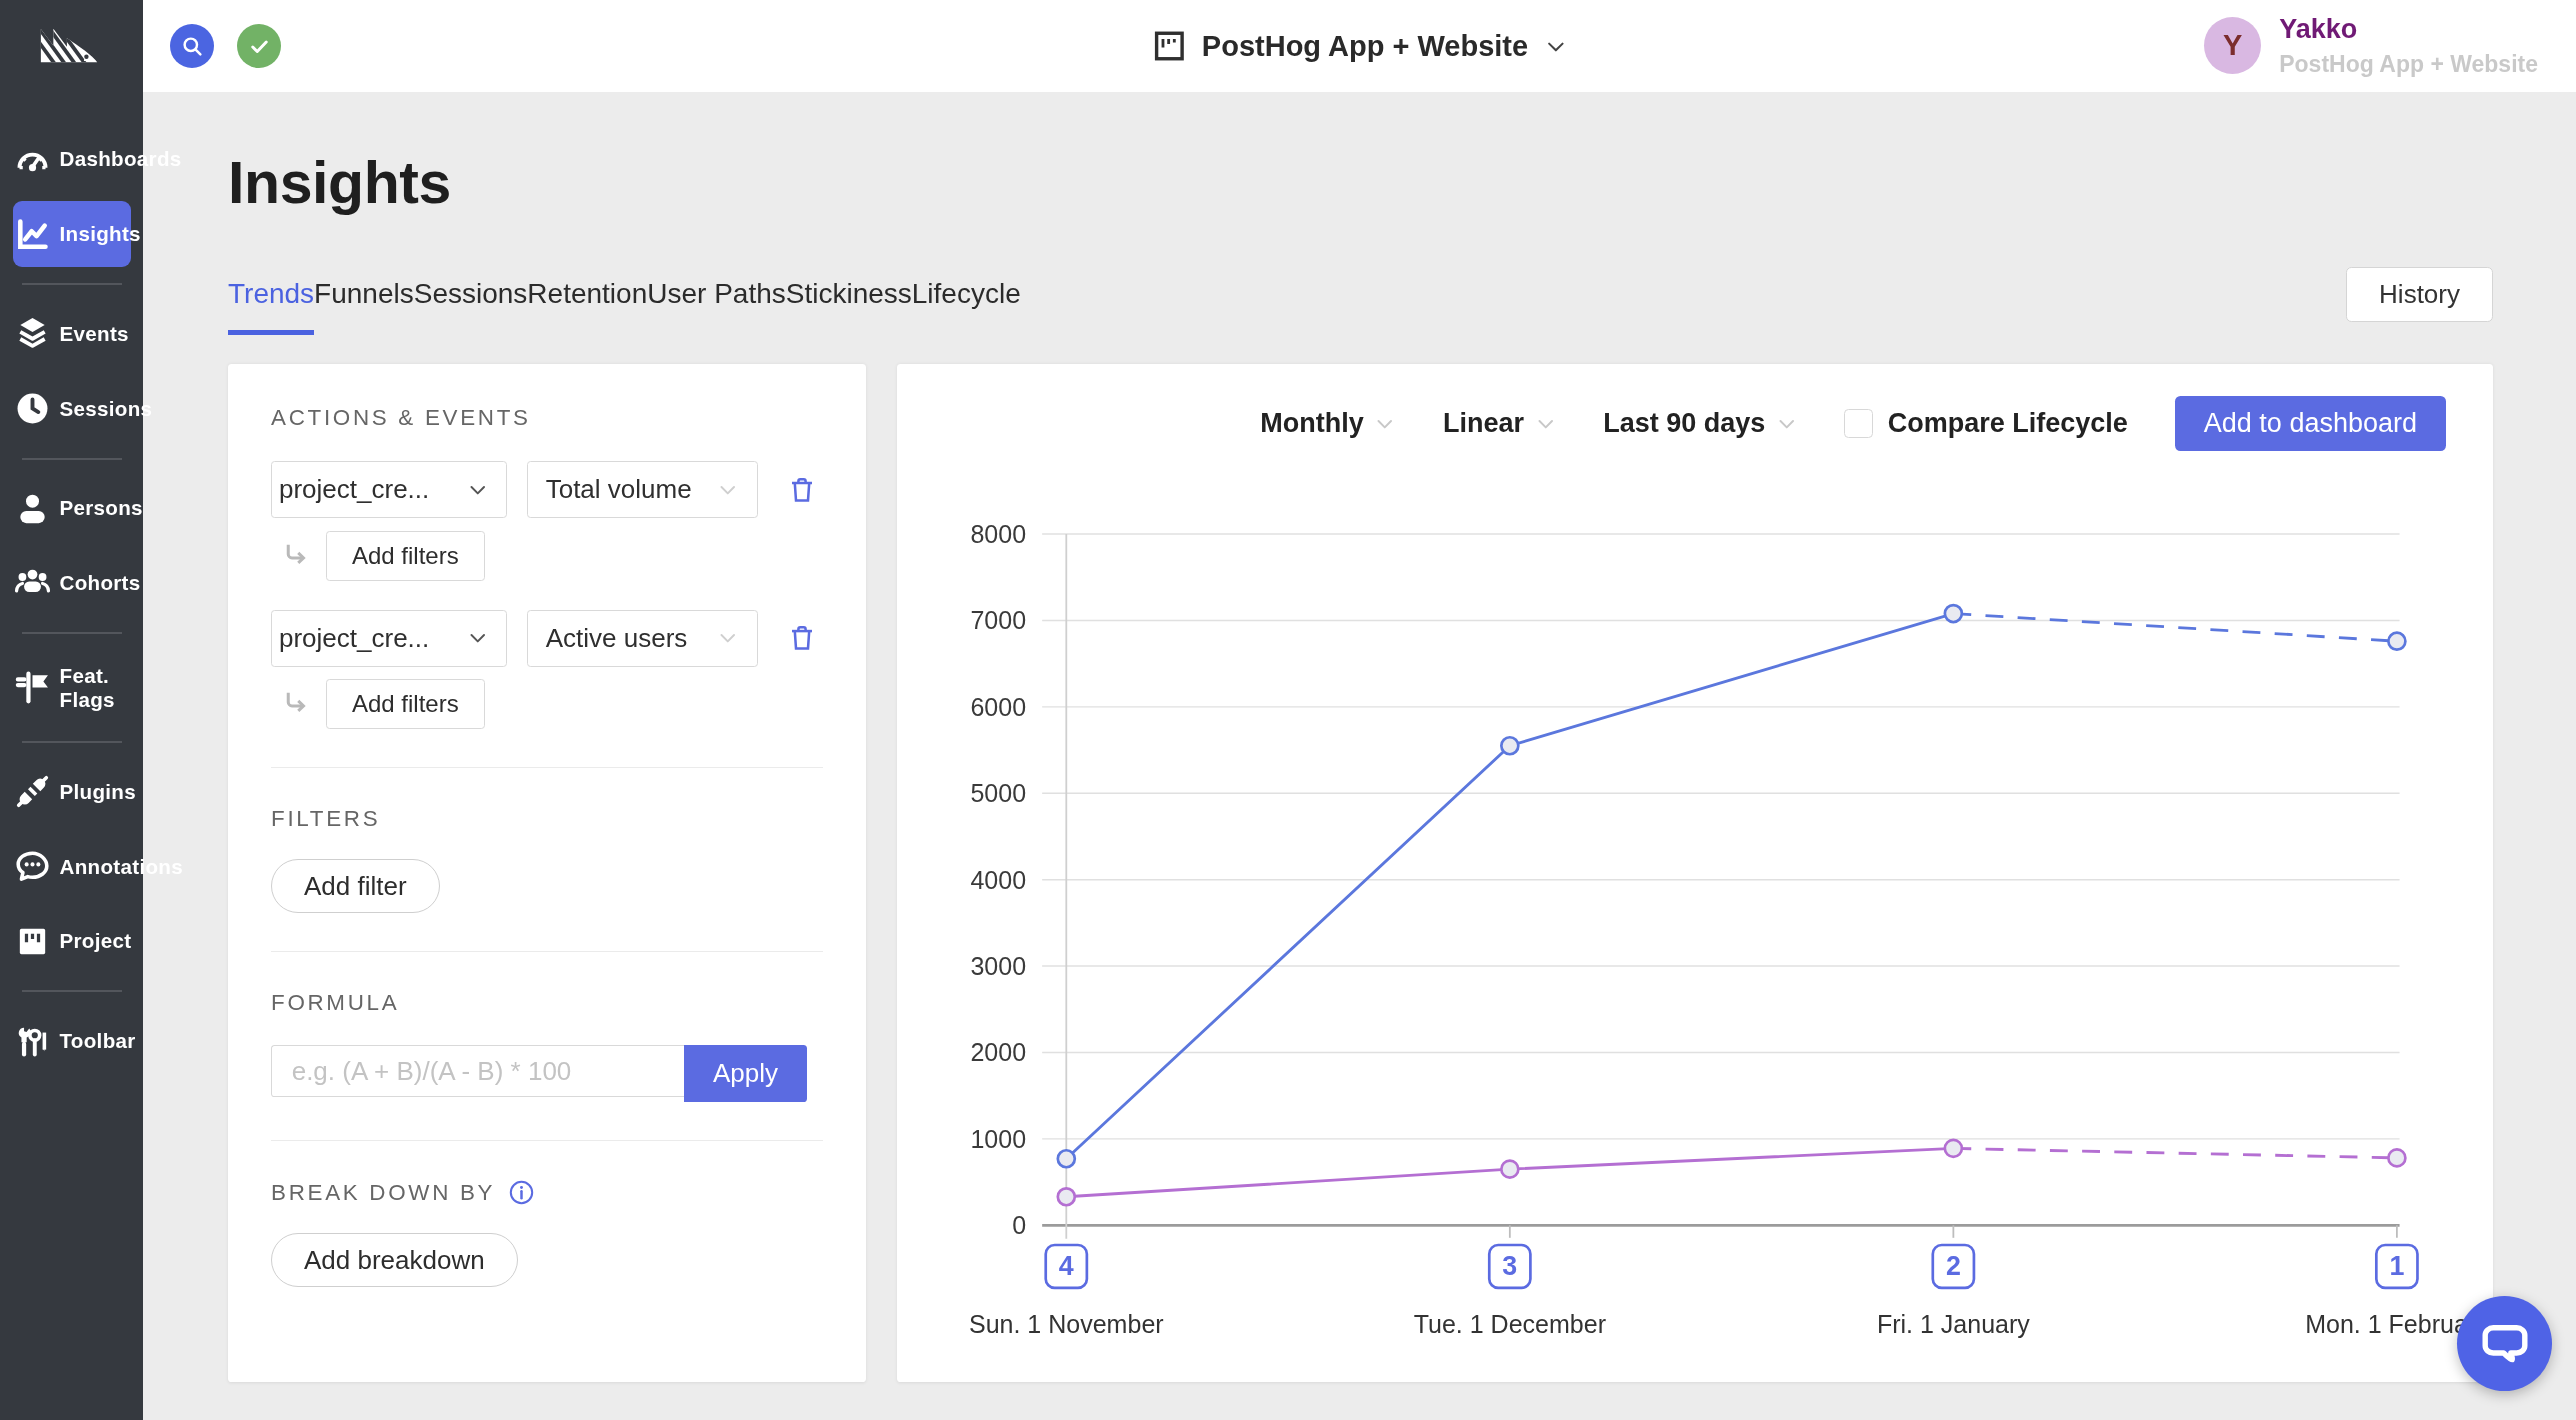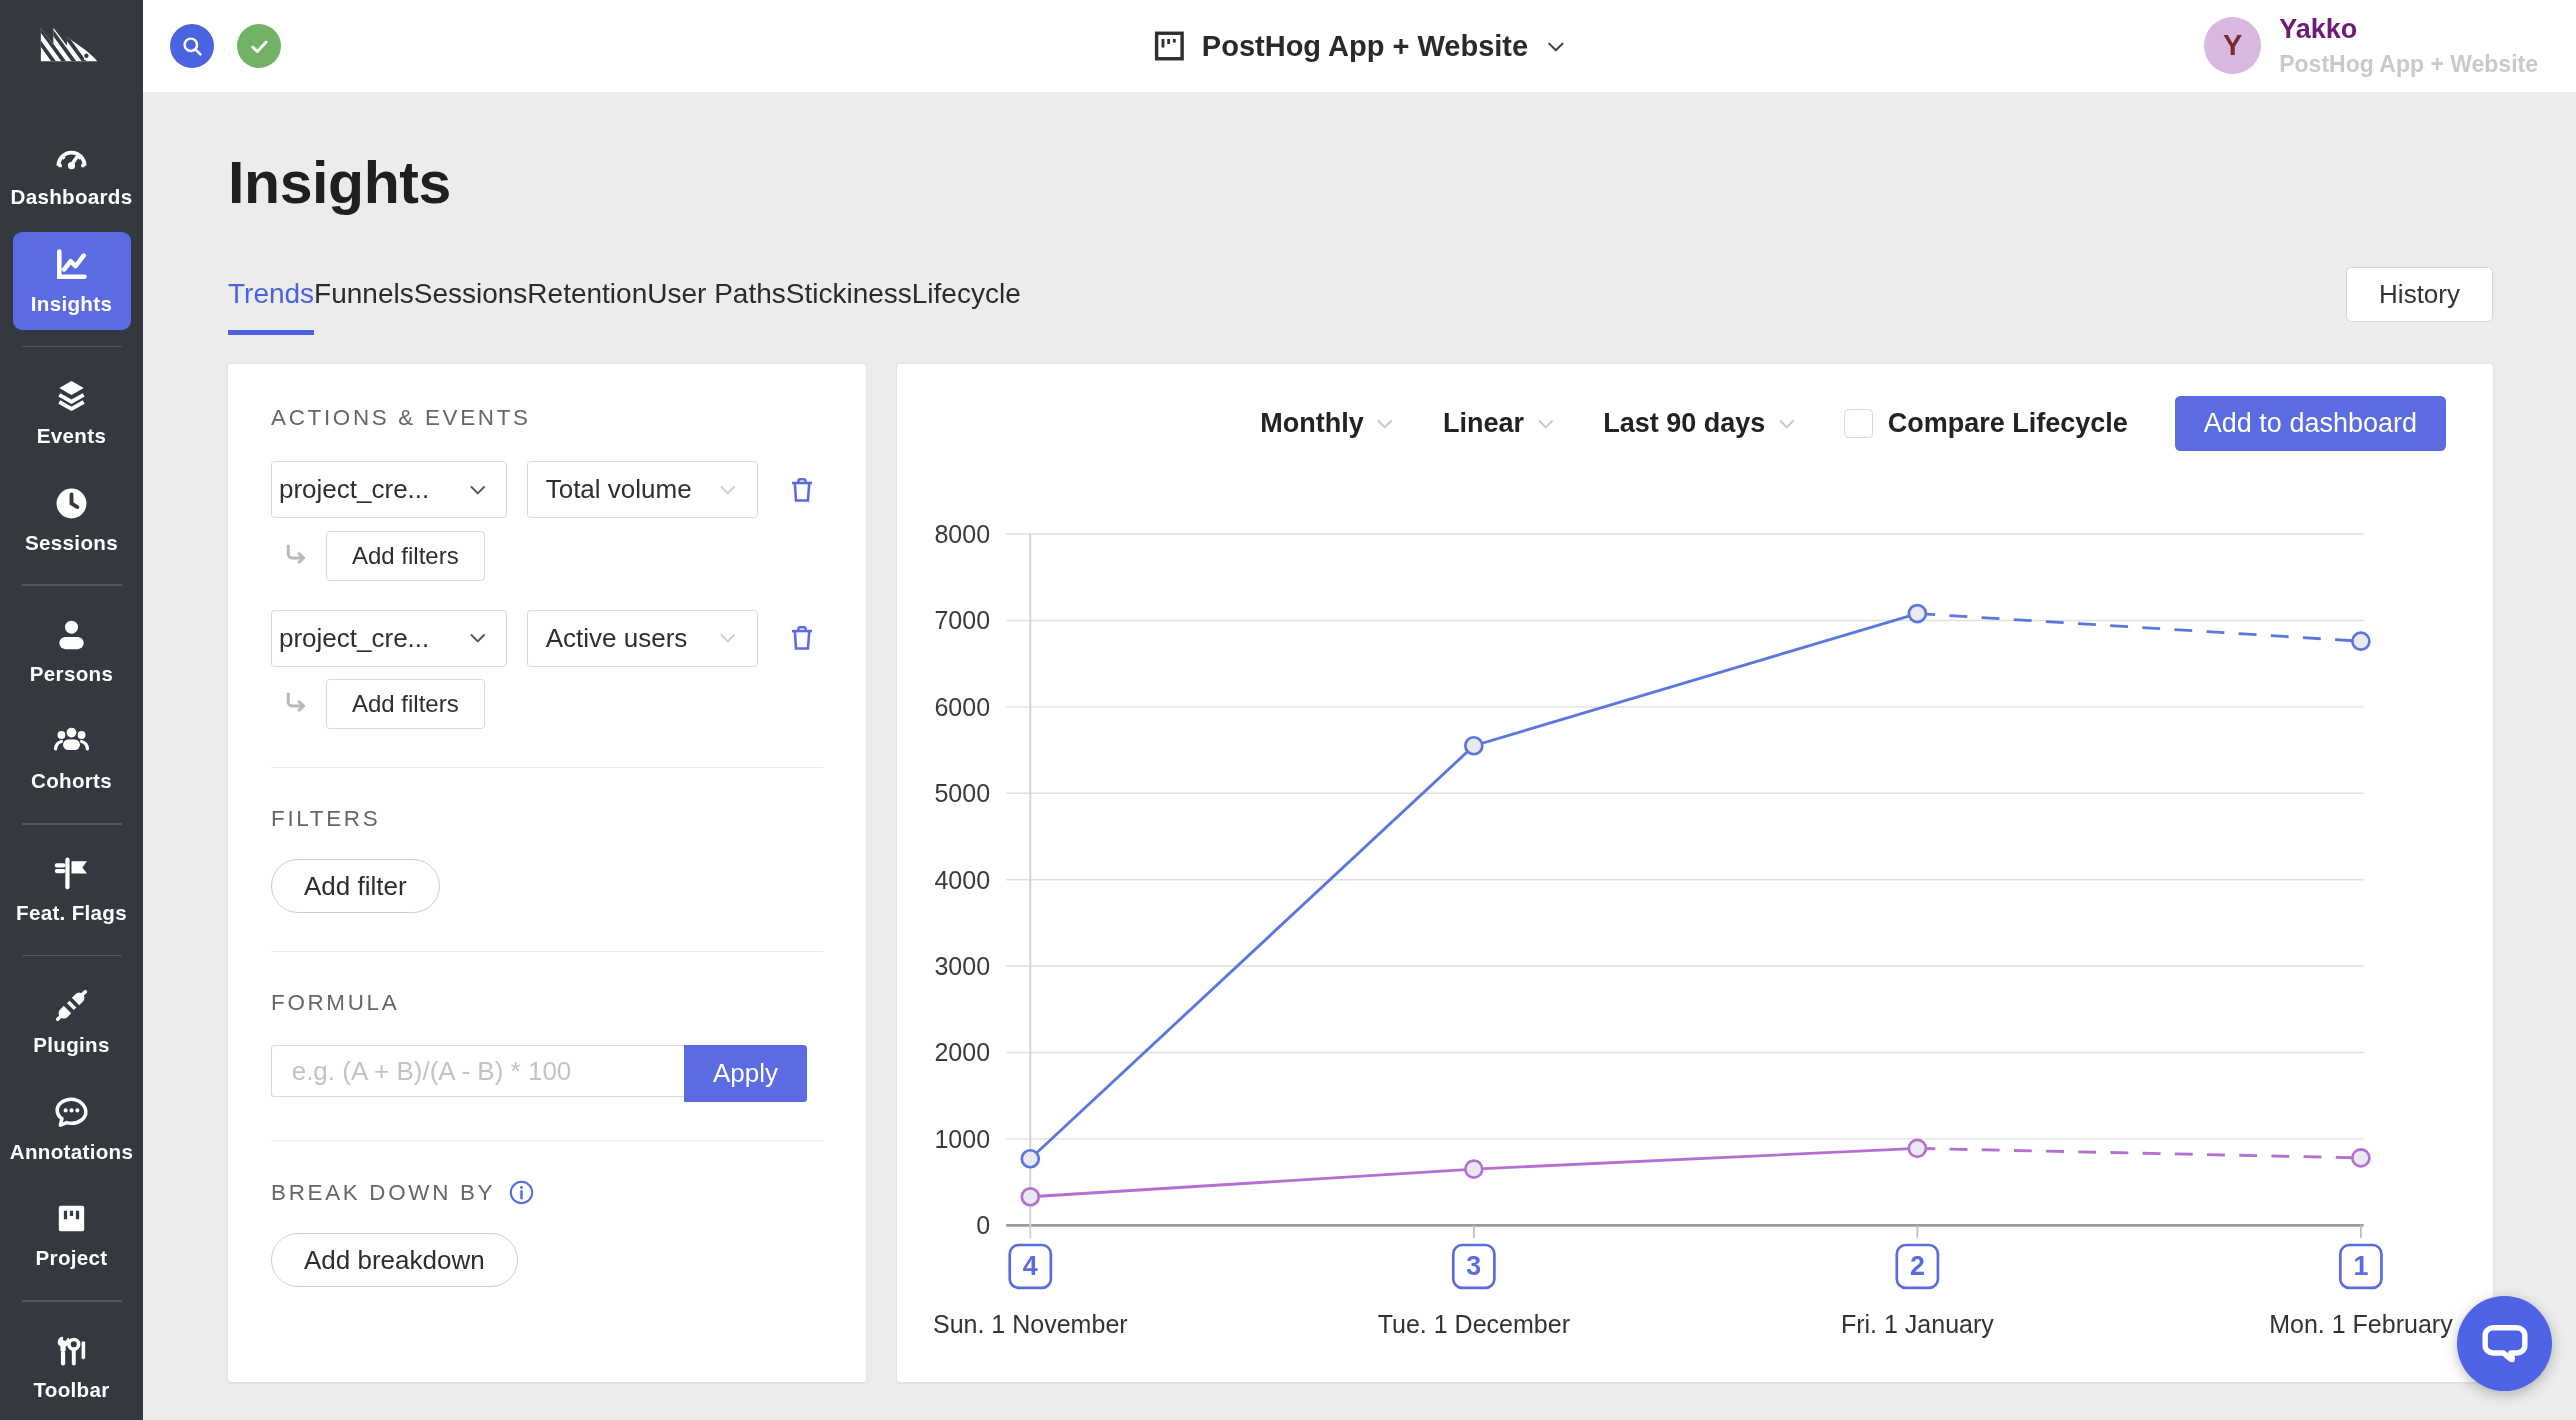--- a/index.html
+++ b/index.html
@@ -10,21 +10,21 @@
     overflow:hidden;
     position:relative;
     color:#2d2d2d;
   }
   .app { display:flex; width:100%; height:100%; }
 
   
   .sidebar { width:143px; background:var(--sidebar-bg,#35393f); flex-shrink:0; display:flex; flex-direction:column; align-items:center; }
   .logo { height:92px; width:100%; display:flex; align-items:center; justify-content:center; cursor:pointer; }
   #sidebar-nav { margin-top:30px; width:100%; display:flex; flex-direction:column; align-items:center; }
-  .snav-item { display:flex; flex-direction:column; align-items:center; gap:8px; color:#fff; padding:13.4px 0; margin:4.5px 0; width:118px; border-radius:9px; cursor:pointer; }
+  .snav-item { display:flex; flex-direction:row; align-items:center; gap:8px; color:#fff; padding:13.4px 0; margin:4.5px 0; width:118px; border-radius:9px; cursor:pointer; }
   .snav-item .sicon svg { width:39px; height:39px; display:block; }
   .snav-item .slabel { font-size:20.6px; font-weight:700; letter-spacing:0.3px; }
   .snav-item.active { background:var(--primary,#5b6be1); }
   .sdivider { width:100px; height:1.8px; background:#53565c; margin:11.6px 0; }
 
   
   .main { flex:1; display:flex; flex-direction:column; min-width:0; }
   .topbar { height:92px; background:#fff; display:flex; align-items:center; padding:0 38px 0 27px; position:relative; flex-shrink:0; }
   .circle-btn { width:44px; height:44px; border-radius:50%; border:none; display:flex; align-items:center; justify-content:center; cursor:pointer; }
   .circle-btn svg { width:27px; height:27px; }
@@ -41,21 +41,21 @@
   
   .content { flex:1; padding:0 83px 0 85px; }
   h1.page-title { font-size:59px; font-weight:700; color:#1f1f1f; margin-top:57px; letter-spacing:-0.4px; }
   .tabs-row { display:flex; align-items:flex-end; margin-top:50px; }
   #tabs { display:flex; }
   .tab { font-size:28px; color:#2b2b2b; padding-bottom:19.7px; border-bottom:5.4px solid transparent; cursor:pointer; white-space:nowrap; }
   .tab.active { color:var(--active-tab,#4b62e0); border-bottom-color:var(--active-tab,#4b62e0); }
   .history-btn { margin-left:auto; margin-bottom:12.5px; height:55px; padding:0 32px; background:#fff; border:1.8px solid #d5d5d5; border-radius:5.4px; font-size:26px; color:#333; cursor:pointer; font-family:inherit; }
 
   .cards { display:flex; gap:31px; margin-top:29.5px; height:1018px; }
-  .card { background:#fff; border-radius:3.6px; box-shadow:0 0.9px 3.6px rgba(0,0,0,.08); }
+  .card { background:#fff; border-radius:3.6px; box-shadow:0 0.9px 3.6px rgba(0,0,0,.08);padding-left:36px; }
   .left-card { width:638px; padding:41px 43px; overflow:hidden; flex-shrink:0; }
   .chart-card { flex:1; min-width:0; position:relative; }
 
   .sec { font-size:22.4px; font-weight:400; color:#666; letter-spacing:2.7px; }
   .sec.mb { margin-bottom:30px; }
 
   .ev-row { display:flex; align-items:center; gap:19.7px; }
   .select { height:57px; border:1.8px solid #d9d9d9; border-radius:3.6px; background:#fff; display:flex; align-items:center; justify-content:space-between; padding:0 18px; font-size:26px; color:#2f2f2f; cursor:pointer; }
   .select.ev { width:236px;padding-left:7px; }
   .select.math { width:231px; }

